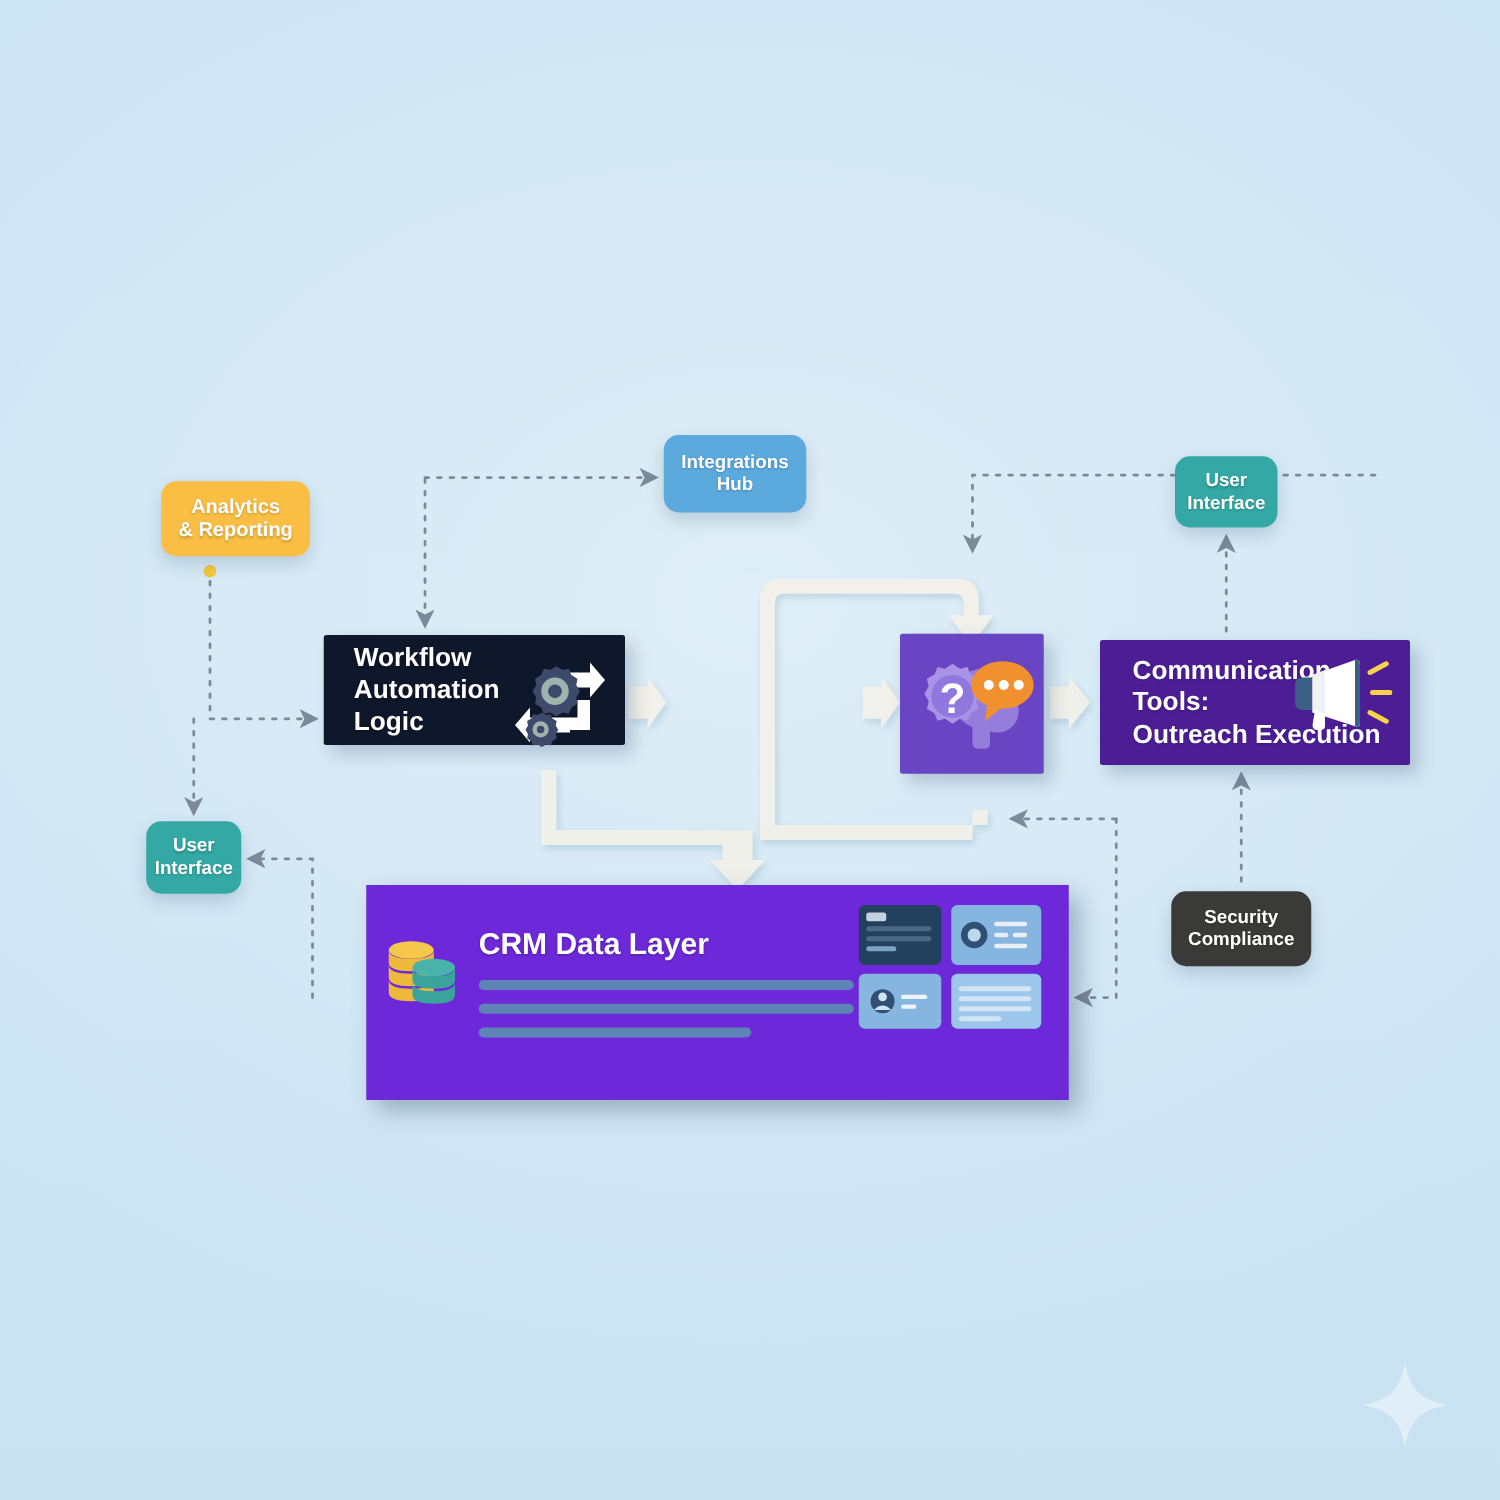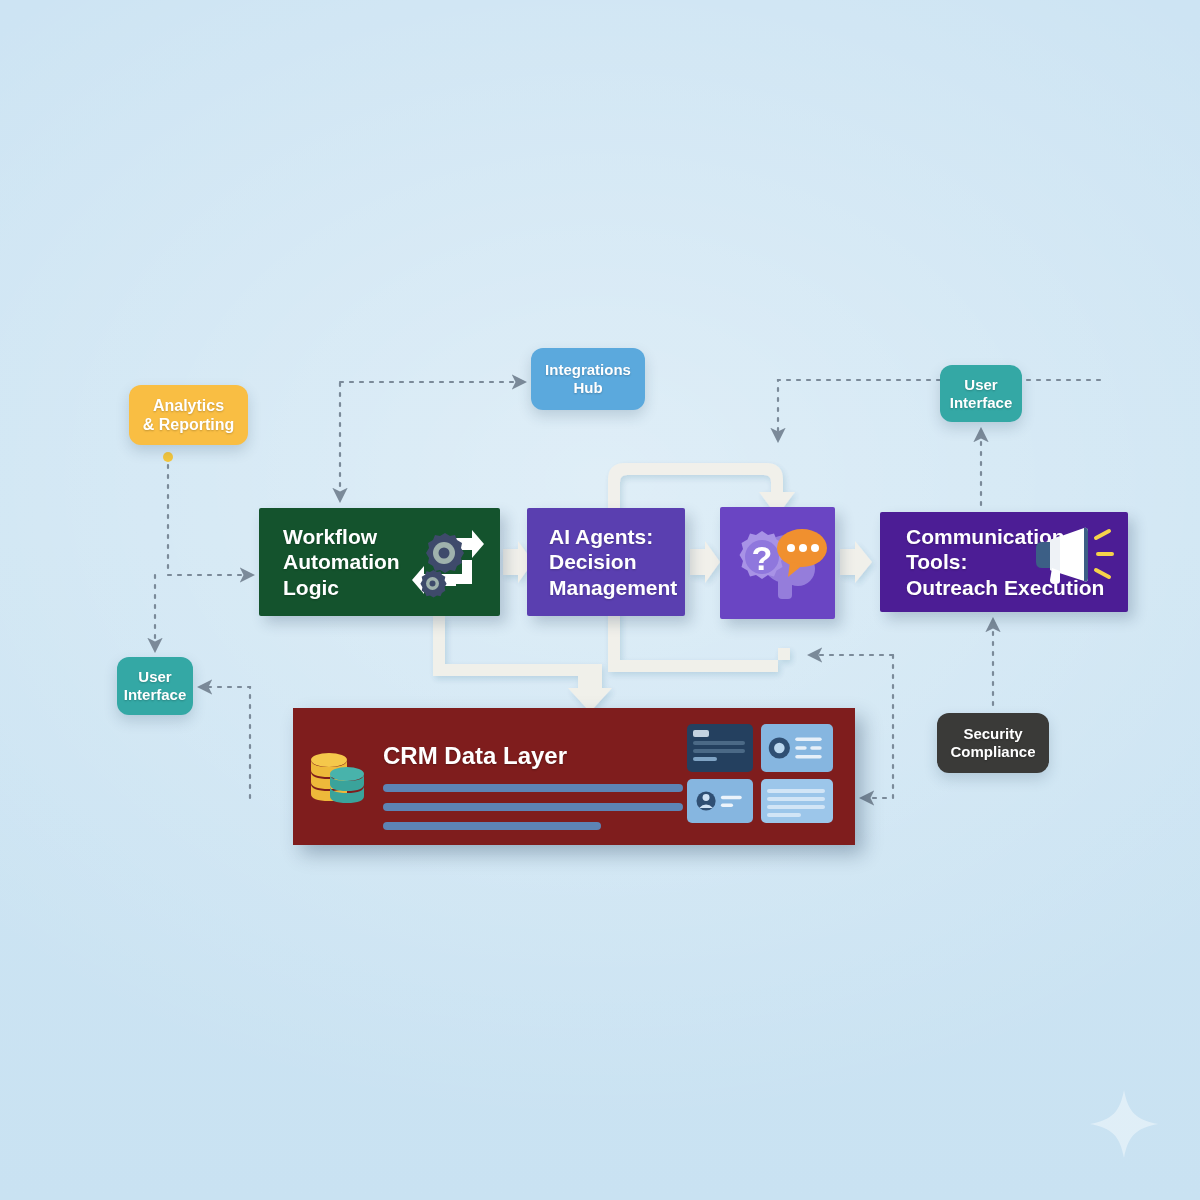--- a/index.html
+++ b/index.html
@@ -48,26 +48,26 @@
 
   
   #n-analytics{left:109px;top:385px;width:119px;height:60px;background:#f9be43;margin-left:20px;}
   #n-analytics .label{font-size:16px;}
   #n-integrations{left:531px;top:348px;width:114px;height:62px;background:#5ba9dd;}
   #n-ui-right{left:940px;top:365px;width:82px;height:57px;background:#34a8a5;}
   #n-ui-left{left:117px;top:657px;width:76px;height:58px;background:#34a8a5;}
   #n-security{left:937px;top:713px;width:112px;height:60px;background:#3a3a38;}
   #n-security .label{font-size:15px;}
 
-  #n-workflow{left:259px;top:508px;width:241px;height:108px;background:#14532d;padding-left:24px;}
+  #n-workflow{left:259px;top:508px;width:241px;height:88px;background:#0f172a;padding-left:24px;}
   #n-ai{left:527px;top:508px;width:158px;height:108px;background:#5a3fb0;padding-left:22px;}
   #n-iconbox{left:720px;top:507px;width:115px;height:112px;background:#6a45c3;}
   #n-comm{left:880px;top:512px;width:248px;height:100px;background:#4c1d95;padding-left:26px;}
 
-  #n-crm{left:293px;top:708px;width:562px;height:137px;background:#7f1d1d;
+  #n-crm{left:293px;top:708px;width:562px;height:172px;background:#6d28d9;
          box-shadow:8px 9px 18px rgba(20,45,75,.30);}
 
   
   .node-icon{position:absolute;}
   #ico-gears{right:14px;top:18px;width:76px;height:74px;}
   #ico-megaphone{right:14px;top:14px;width:84px;height:58px;}
   #ico-qmark{left:8px;top:10px;width:100px;height:92px;}
   #ico-db{left:14px;top:40px;width:62px;height:62px;}
 
   
@@ -188,25 +188,20 @@
       <circle cx="34" cy="27" r="11" fill="#9fb2ad"></circle>
       <circle cx="34" cy="27" r="5.5" fill="#3e4a6b"></circle>
       <g fill="#3e4a6b">
         <path d="M20,46 l3.5,-2 l3.5,2 l3.5,-.7 l1.4,3.4 l3.4,2.1 l-.7,3.5 l2,3.5 l-2,3.5 l.7,3.5 l-3.4,2.1 l-1.4,3.4 l-3.5,-.7 l-3.5,2 l-3.5,-2 l-3.5,.7 l-1.4,-3.4 l-3.4,-2.1 l.7,-3.5 l-2,-3.5 l2,-3.5 l-.7,-3.5 l3.4,-2.1 l1.4,-3.4 z"></path>
       </g>
       <circle cx="22.5" cy="57.5" r="6.5" fill="#9fb2ad"></circle>
       <circle cx="22.5" cy="57.5" r="3" fill="#3e4a6b"></circle>
     </svg>
   </div>
 
-  <div class="node proc" id="n-ai">
-    <span class="label">AI Agents:
-Decision
-Management</span>
-  </div>
 
   <div class="node proc" id="n-iconbox">
     <svg class="node-icon" id="ico-qmark" viewBox="0 0 100 92">
       <g fill="#9d87e0" opacity=".85">
         <circle cx="58" cy="42" r="24"></circle>
         <circle cx="70" cy="52" r="17"></circle>
         <rect x="50" y="58" width="14" height="24" rx="4"></rect>
       </g>
       <path d="M28,18 l6,-4 l6,4 l6,-1.5 l2.5,6 l6,3.5 l-1.5,6 l3.5,6 l-3.5,6 l1.5,6 l-6,3.5 l-2.5,6 l-6,-1.5 l-6,4 l-6,-4 l-6,1.5 l-2.5,-6 l-6,-3.5 l1.5,-6 l-3.5,-6 l3.5,-6 l-1.5,-6 l6,-3.5 l2.5,-6 z" fill="#a893e6"></path>
       <circle cx="34" cy="40" r="17" fill="#8f77dd"></circle>

